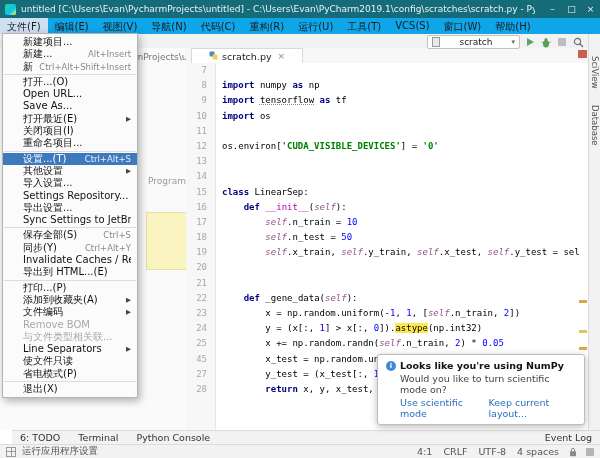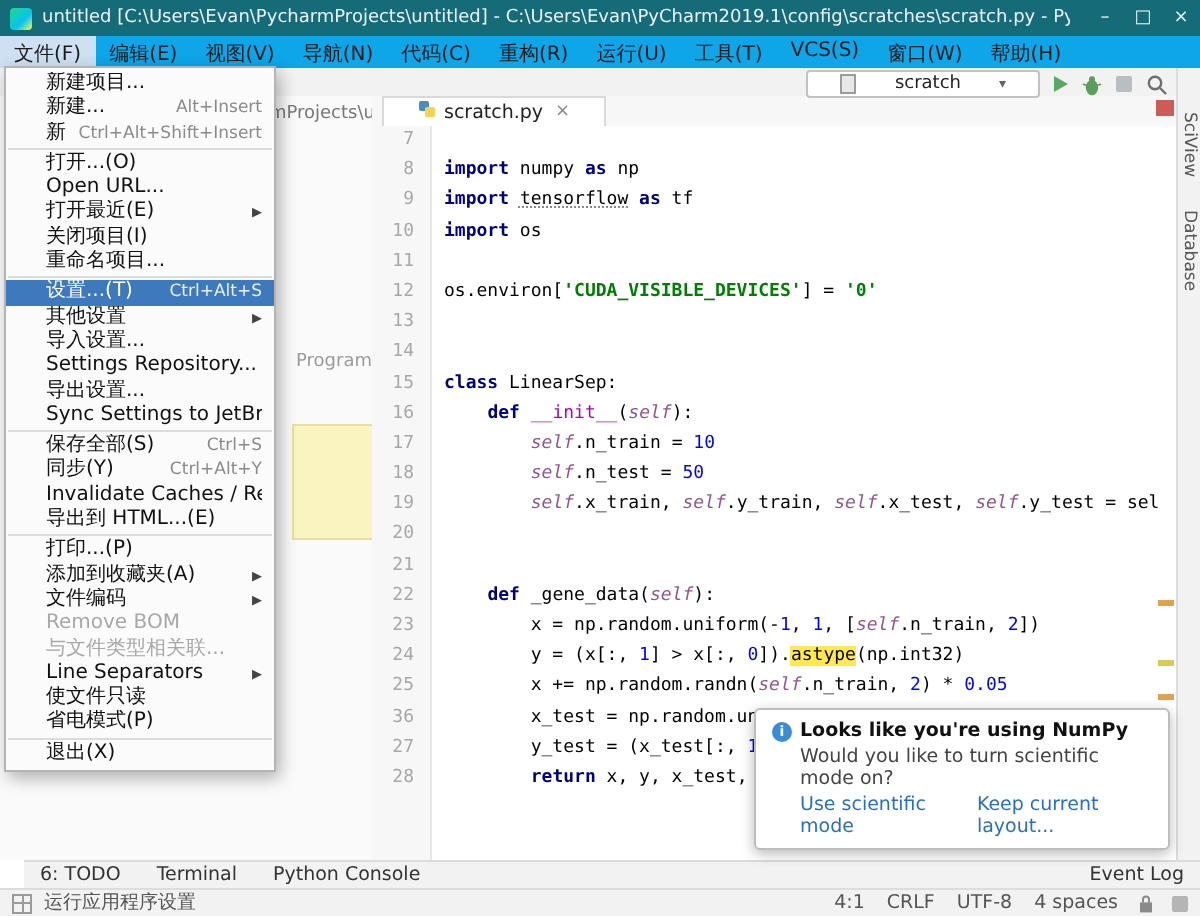--- a/index.html
+++ b/index.html
@@ -18,21 +18,21 @@
   
   .menubar{position:absolute;left:0;top:18px;right:0;height:16px;background:#0ea5e9;
            border-bottom:1px solid #e0e0e0;display:flex;font-size:10px;color:#1b1b1b;align-items:stretch;}
   .mb-item{padding:2px 7px 0 7px;}
   .mb-item.active{background:#cfe0f2;}
 
   
   .toolbar{position:absolute;left:0;top:34px;right:12px;height:14px;background:#f2f2f2;border-bottom:1px solid #dcdcdc;}
   .toolbar-right{position:absolute;top:35px;right:16px;display:flex;align-items:center;gap:7px;z-index:5;}
   .combo{display:flex;align-items:center;gap:19px;height:12px;background:#fff;border:1px solid #c2c2c2;
-         border-radius:2px;font-size:9px;color:#222;padding:0 16px;min-width:58px;justify-content:flex-end;}
+         border-radius:2px;font-size:9px;color:#222;padding:0 4px;min-width:58px;justify-content:flex-end;}
   .doc-ic{width:6px;height:8px;background:#e8e8e8;border:1px solid #9a9a9a;}
   .combo .dd{color:#666;font-size:7px;margin-left:auto;}
   .runbtn{width:0;height:0;border-left:7px solid #59a869;border-top:4.5px solid transparent;border-bottom:4.5px solid transparent;}
   .stopbtn{width:8px;height:8px;background:#b9bec3;border-radius:1px;}
   .iconbtn{display:inline-flex;align-items:center;}
 
   
   .projpanel{position:absolute;left:0;top:48px;width:186px;bottom:28px;background:#fafafa;
              border-right:1px solid #d9d9d9;overflow:hidden;font-size:9px;color:#8b8b8b;}
   .pp-header{position:absolute;left:104px;top:4px;white-space:nowrap;color:#777;}
@@ -198,21 +198,21 @@
         <div class="cl"><span class="gut">16</span><span class="code"><span class="tok-p">    </span><span class="tok-k">def</span><span class="tok-p"> </span><span class="tok-fn">__init__</span><span class="tok-p">(</span><span class="tok-slf">self</span><span class="tok-p">):</span></span></div>
         <div class="cl"><span class="gut">17</span><span class="code"><span class="tok-p">        </span><span class="tok-slf">self</span><span class="tok-p">.n_train = </span><span class="tok-n">10</span></span></div>
         <div class="cl"><span class="gut">18</span><span class="code"><span class="tok-p">        </span><span class="tok-slf">self</span><span class="tok-p">.n_test = </span><span class="tok-n">50</span></span></div>
         <div class="cl"><span class="gut">19</span><span class="code"><span class="tok-p">        </span><span class="tok-slf">self</span><span class="tok-p">.x_train, </span><span class="tok-slf">self</span><span class="tok-p">.y_train, </span><span class="tok-slf">self</span><span class="tok-p">.x_test, </span><span class="tok-slf">self</span><span class="tok-p">.y_test = sel</span></span></div>
         <div class="cl"><span class="gut">20</span><span class="code"></span></div>
         <div class="cl"><span class="gut">21</span><span class="code"></span></div>
         <div class="cl"><span class="gut">22</span><span class="code"><span class="tok-p">    </span><span class="tok-k">def</span><span class="tok-p"> _gene_data(</span><span class="tok-slf">self</span><span class="tok-p">):</span></span></div>
         <div class="cl"><span class="gut">23</span><span class="code"><span class="tok-p">        x = np.random.uniform(-</span><span class="tok-n">1</span><span class="tok-p">, </span><span class="tok-n">1</span><span class="tok-p">, [</span><span class="tok-slf">self</span><span class="tok-p">.n_train, </span><span class="tok-n">2</span><span class="tok-p">])</span></span></div>
         <div class="cl"><span class="gut">24</span><span class="code"><span class="tok-p">        y = (x[:, </span><span class="tok-n">1</span><span class="tok-p">] &gt; x[:, </span><span class="tok-n">0</span><span class="tok-p">]).</span><span class="tok-hl">astype</span><span class="tok-p">(np.int32)</span></span></div>
         <div class="cl"><span class="gut">25</span><span class="code"><span class="tok-p">        x += np.random.randn(</span><span class="tok-slf">self</span><span class="tok-p">.n_train, </span><span class="tok-n">2</span><span class="tok-p">) * </span><span class="tok-n">0.05</span></span></div>
-        <div class="cl"><span class="gut">36</span><span class="code"><span class="tok-p">        x_test = np.random.uniform(-</span><span class="tok-n">1</span><span class="tok-p">, </span><span class="tok-n">1</span><span class="tok-p">, [</span><span class="tok-slf">self</span><span class="tok-p">.n_test, </span><span class="tok-n">2</span><span class="tok-p">])</span></span></div>
+        <div class="cl"><span class="gut">45</span><span class="code"><span class="tok-p">        x_test = np.random.uniform(-</span><span class="tok-n">1</span><span class="tok-p">, </span><span class="tok-n">1</span><span class="tok-p">, [</span><span class="tok-slf">self</span><span class="tok-p">.n_test, </span><span class="tok-n">2</span><span class="tok-p">])</span></span></div>
         <div class="cl"><span class="gut">27</span><span class="code"><span class="tok-p">        y_test = (x_test[:, </span><span class="tok-n">1</span><span class="tok-p">] &gt; x_test[:, </span><span class="tok-n">0</span><span class="tok-p">]).</span><span class="tok-hl">astype(np.int32)</span></span></div>
         <div class="cl"><span class="gut">28</span><span class="code"><span class="tok-p">        </span><span class="tok-k">return</span><span class="tok-p"> x, y, x_test, y_test</span></span></div>
       </div>
   </div>
 
   <div class="err-ind"></div>
   <div class="tick" style="top:300px;background:#e0a24e"></div>
   <div class="tick" style="top:330px;background:#d9c85a"></div>
   <div class="tick" style="top:347px;background:#e0a24e"></div>
 
@@ -232,20 +232,23 @@
       <div class="mi">
         <span class="lab">新 暂存文件</span>
         <span class="sc">Ctrl+Alt+Shift+Insert</span>
       </div>
       <div class="msep"></div>
       <div class="mi">
         <span class="lab">打开...(O)</span>
       </div>
       <div class="mi">
         <span class="lab">Open URL...</span>
+      </div>
+      <div class="mi">
+        <span class="lab">Save As...</span>
       </div>
       <div class="mi">
         <span class="lab">打开最近(E)</span>
         <span class="arr">▶</span>
       </div>
       <div class="mi">
         <span class="lab">关闭项目(I)</span>
       </div>
       <div class="mi">
         <span class="lab">重命名项目...</span>

